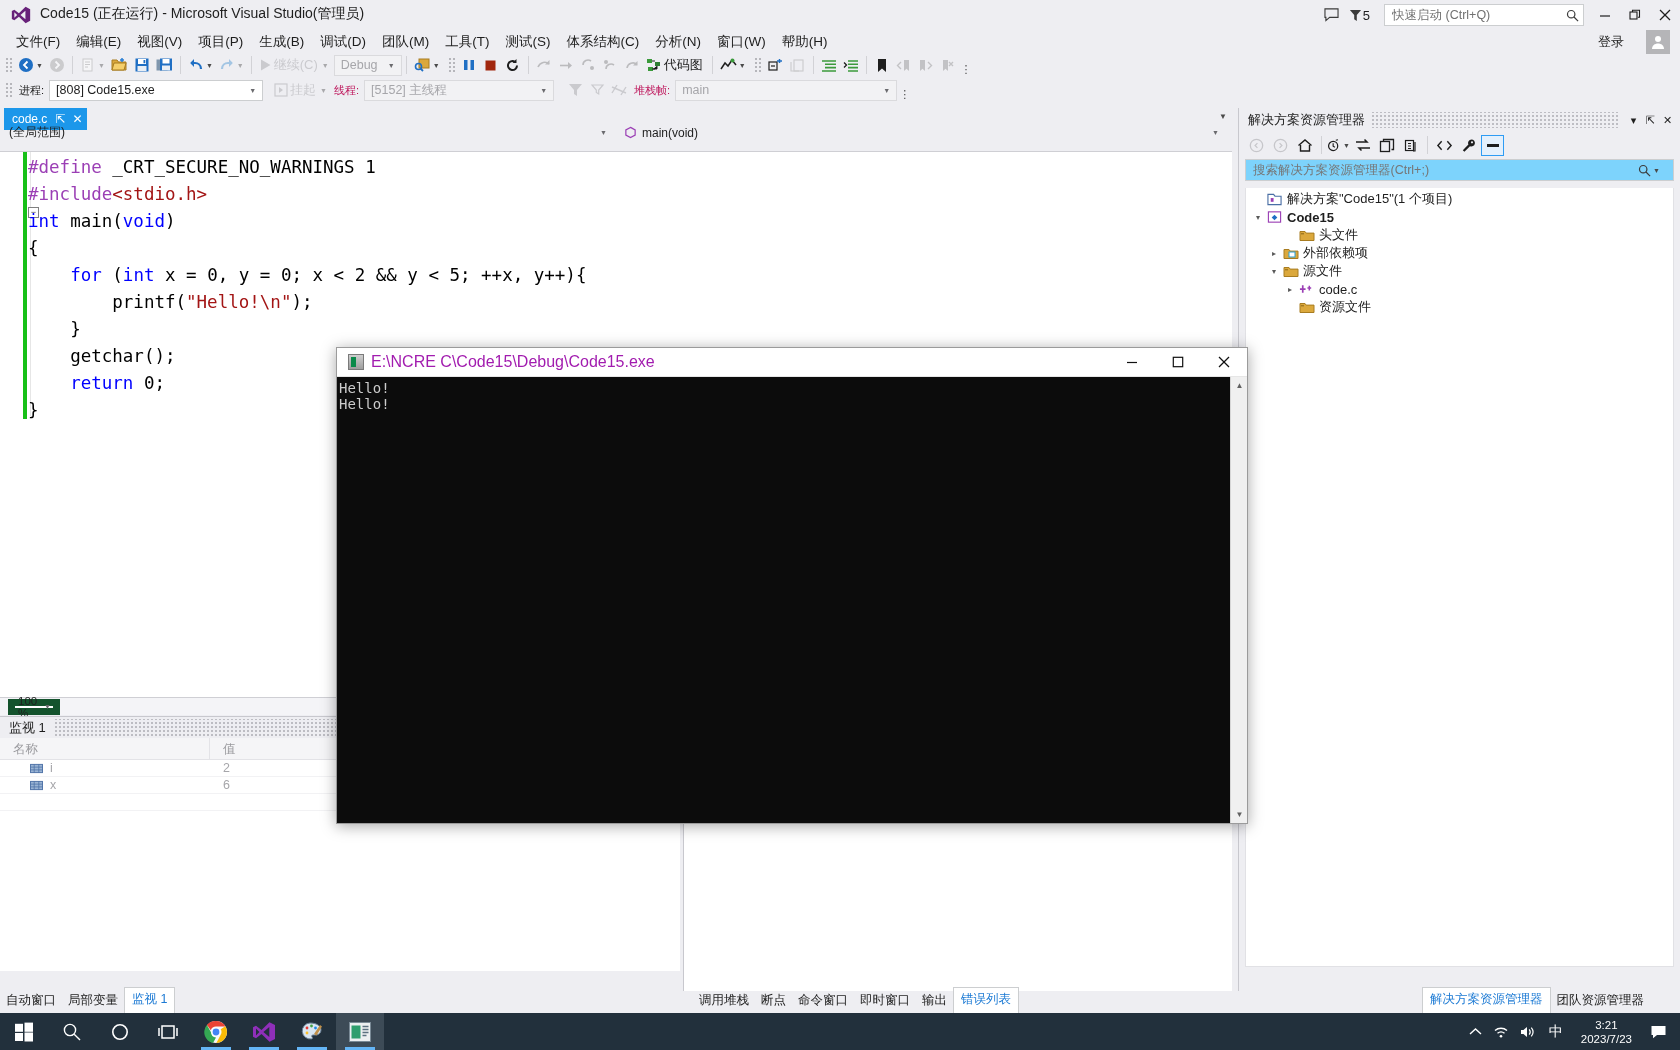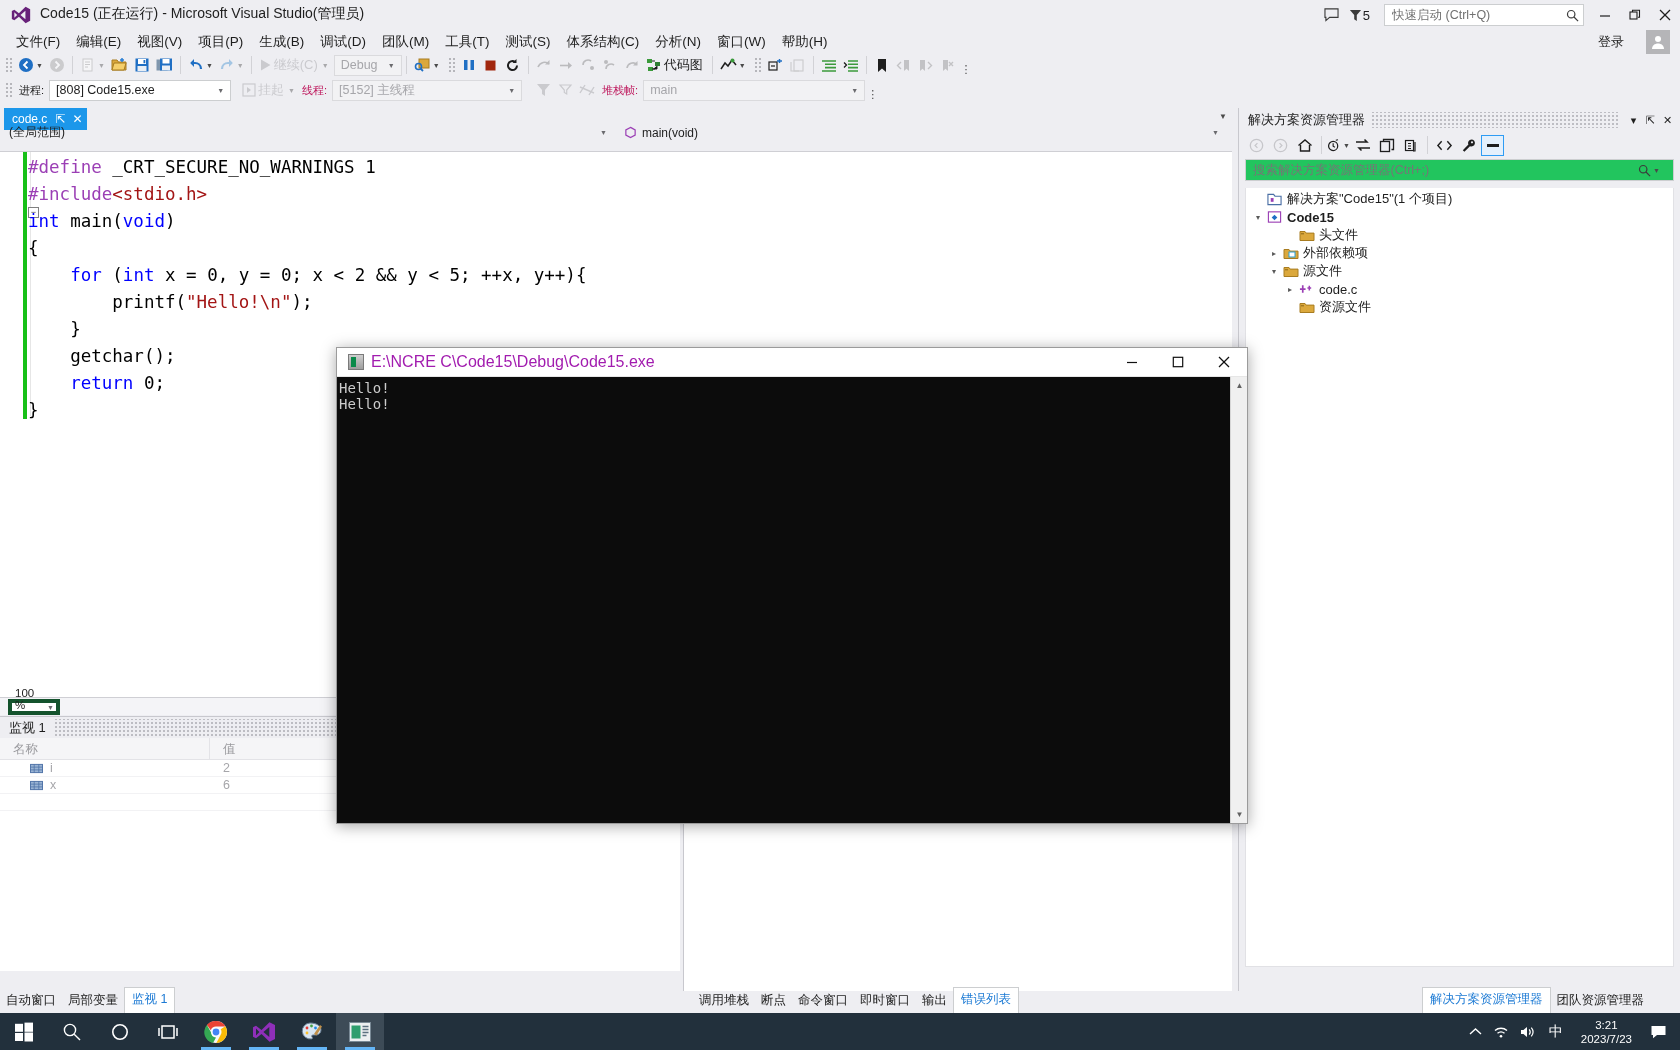--- a/index.html
+++ b/index.html
@@ -86,22 +86,22 @@
       background:#fff; font-size:9px; line-height:9px; text-align:center; color:#404040; cursor:pointer; }
 
   .vscroll { position:absolute; right:0; top:152px; width:17px; height:545px; background:#f4f4f7; border-left:1px solid #e4e4e8;}
   .vscroll-thumb { position:absolute; left:2px; top:18px; width:13px; height:310px; background:#cdcdd3; }
   .vscroll-up { position:absolute; left:0; top:0; width:17px; height:17px; display:flex; align-items:center; justify-content:center; color:#6a6a6e; font-size:8px; cursor:pointer;}
   .splitter-handle { position:absolute; right:1px; top:-4px; width:15px; height:15px; cursor:ns-resize; }
   .scroll-mark { position:absolute; width:5px; height:3px; background:#1c97ea; }
 
   .zoombar { position:absolute; left:0; top:697px; width:1232px; height:18px; background:#f4f4f7;
       border-top:1px solid #cfcfd4; display:flex; align-items:center; }
-  .zoomcombo { margin-left:8px; width:52px; height:16px; background:#fff; border:4px solid #14532d;
-      display:flex; align-items:flex-end; font-size:11.5px; color:#1e1e1e; padding:0 2px 0 3px; }
+  .zoomcombo { margin-left:8px; width:52px; height:16px; background:#fff; border:7px solid #14532d;
+      display:flex; align-items:center; font-size:11.5px; color:#1e1e1e; padding:0 2px 0 3px; }
   .zoomcombo .zt { flex:1; }
   .zoomcombo .za { font-size:7px; color:#6a6a6e; }
 
   
   .watch-pane { position:absolute; left:0; top:716px; width:680px; height:275px; background:#eeeef2; border-top:1px solid #c8c8ce; }
   .panel-header { height:21px; display:flex; align-items:center; padding-left:9px; background:#eeeef2; }
   .panel-title { font-size:13px; color:#1e1e1e; white-space:nowrap; }
   .panel-dots { flex:1; height:18px; margin-left:8px;
       background-image:radial-gradient(#bdbdc3 1px, transparent 1px);
       background-size:4px 4px; background-position:0 6px; }
@@ -130,21 +130,21 @@
   .se-header { height:24px; display:flex; align-items:center; padding:0 4px 0 9px; }
   .se-title { font-size:13px; color:#1e1e1e; white-space:nowrap; }
   .se-dots { flex:1; height:16px; margin:0 6px;
       background-image:radial-gradient(#bdbdc3 1px, transparent 1px);
       background-size:4px 4px; background-position:0 6px; }
   .se-hbtn { width:17px; height:18px; display:flex; align-items:center; justify-content:center; cursor:pointer; color:#1e1e1e; font-size:11px; }
   .se-toolbar { height:26px; display:flex; align-items:center; padding-left:6px; gap:1px; }
   .se-tb { width:23px; height:21px; display:flex; align-items:center; justify-content:center; cursor:pointer; }
   .se-tb.sel { border:1px solid #2e9cf4; background:#e4f0fc; }
   .se-tb.dis { opacity:.4; }
-  .se-search { margin:1px 6px 0 6px; height:22px; background:#22c55e; border:1px solid #ccced0; display:flex; align-items:center; padding:0 13px 0 7px; }
+  .se-search { margin:1px 6px 0 6px; height:22px; background:#7dd3fc; border:1px solid #ccced0; display:flex; align-items:center; padding:0 13px 0 7px; }
   .se-search input { flex:1; border:0; outline:0; font-size:12.5px; color:#000; background:transparent; font-family:"Liberation Sans",sans-serif; }
   .se-search input::placeholder { color:#767676; }
   .se-tree { position:absolute; left:6px; top:80px; right:6px; bottom:24px; background:#fff; border:1px solid #e1e1e5; border-top:0; padding-top:2px; }
   .tnode { display:flex; align-items:center; height:18px; font-size:13px; color:#1e1e1e; cursor:pointer; white-space:nowrap; }
   .tnode.selected { background:#ffffff; font-weight:bold; }
   .tw { width:16px; display:flex; align-items:center; justify-content:center; font-size:8px; color:#595959; }
   .ticon { width:17px; display:flex; align-items:center; justify-content:center; margin-right:4px; }
 
   
   .console { position:absolute; left:336px; top:347px; width:912px; height:477px;
@@ -449,21 +449,21 @@
           <path d="M3 2h5v11L5.5 10.8 3 13z" fill="#888"></path>
           <path d="M9 4l4 4M13 4l-4 4" stroke="#888" stroke-width="1.4"></path>
         </svg>
     </div>
     <span class="overflow">⋮</span>
   </div>
 
   <div class="toolbar2">
     <div class="grip"></div>
     <span class="fld-label">进程:</span>
-    <div class="combo" style="width:182px;">
+    <div class="combo" style="width:214px;">
       <span class="cb-text">[808] Code15.exe</span>
       <span class="cb-arrow">▼</span>
     </div>
     <div class="tb-btn disabled" style="margin-left:8px;">
       <svg width="14" height="14" viewBox="0 0 14 14">
           <rect x="1" y="1" width="12" height="12" fill="none" stroke="#9a9a9e" stroke-width="1.2"></rect>
           <path d="M5 4l4 3-4 3z" fill="#9a9a9e"></path>
         </svg>
       <span class="tb-label dim">挂起</span>
       <span class="caret">▼</span>

